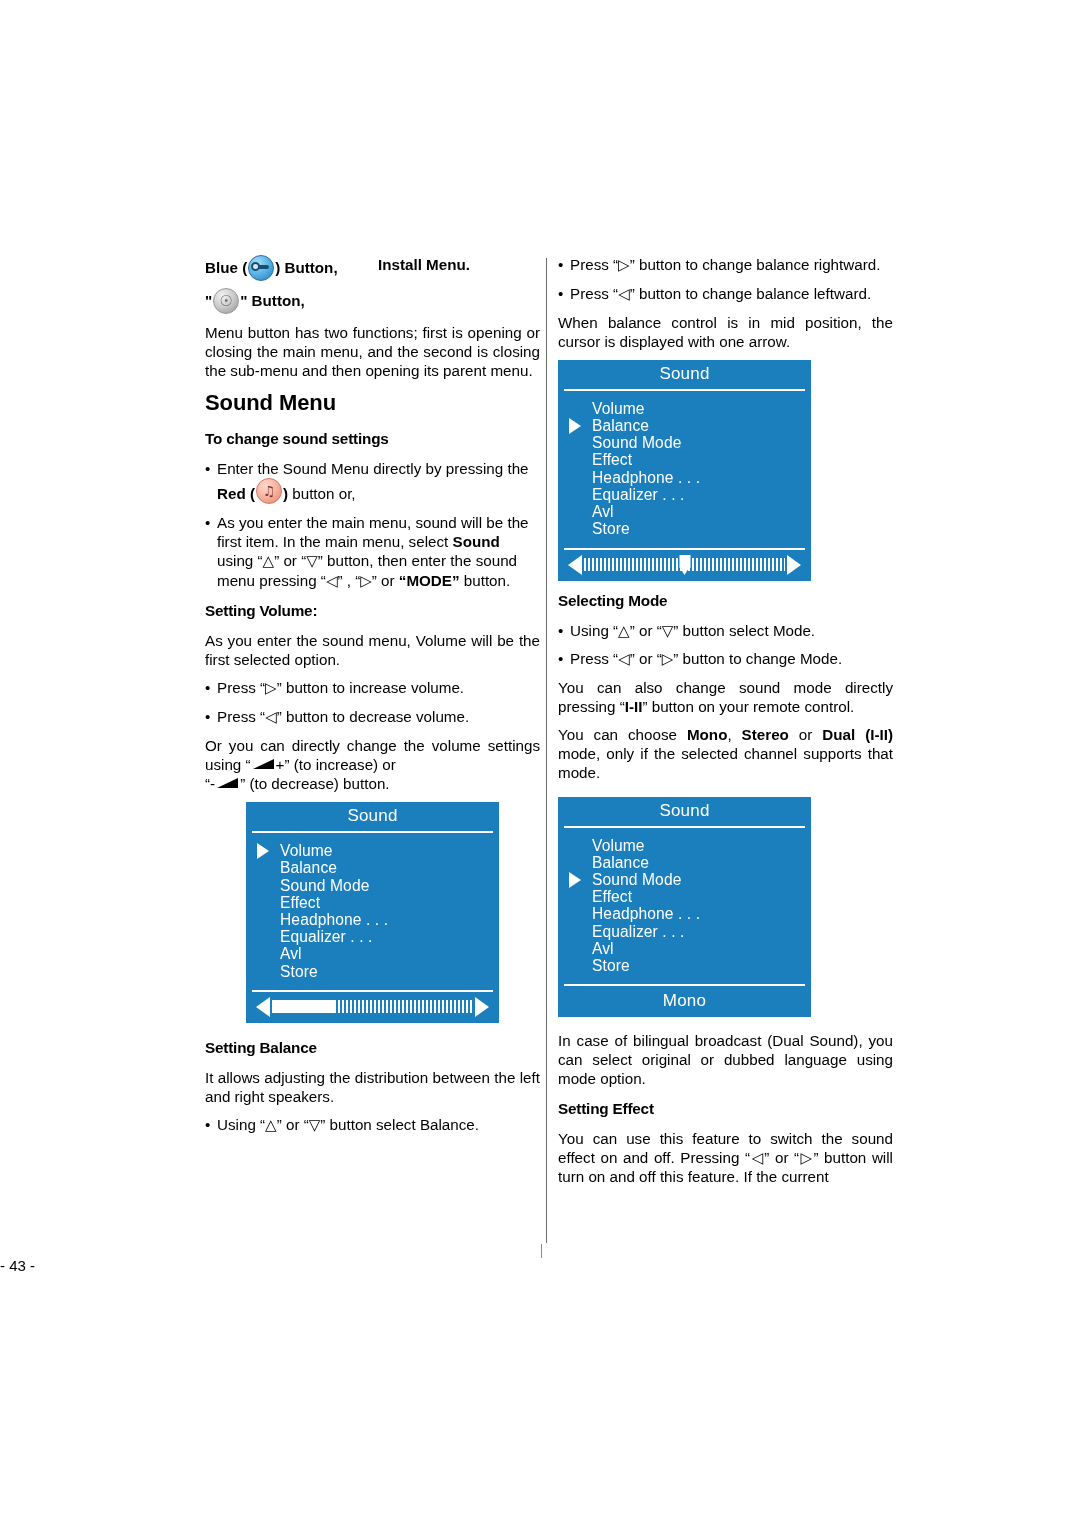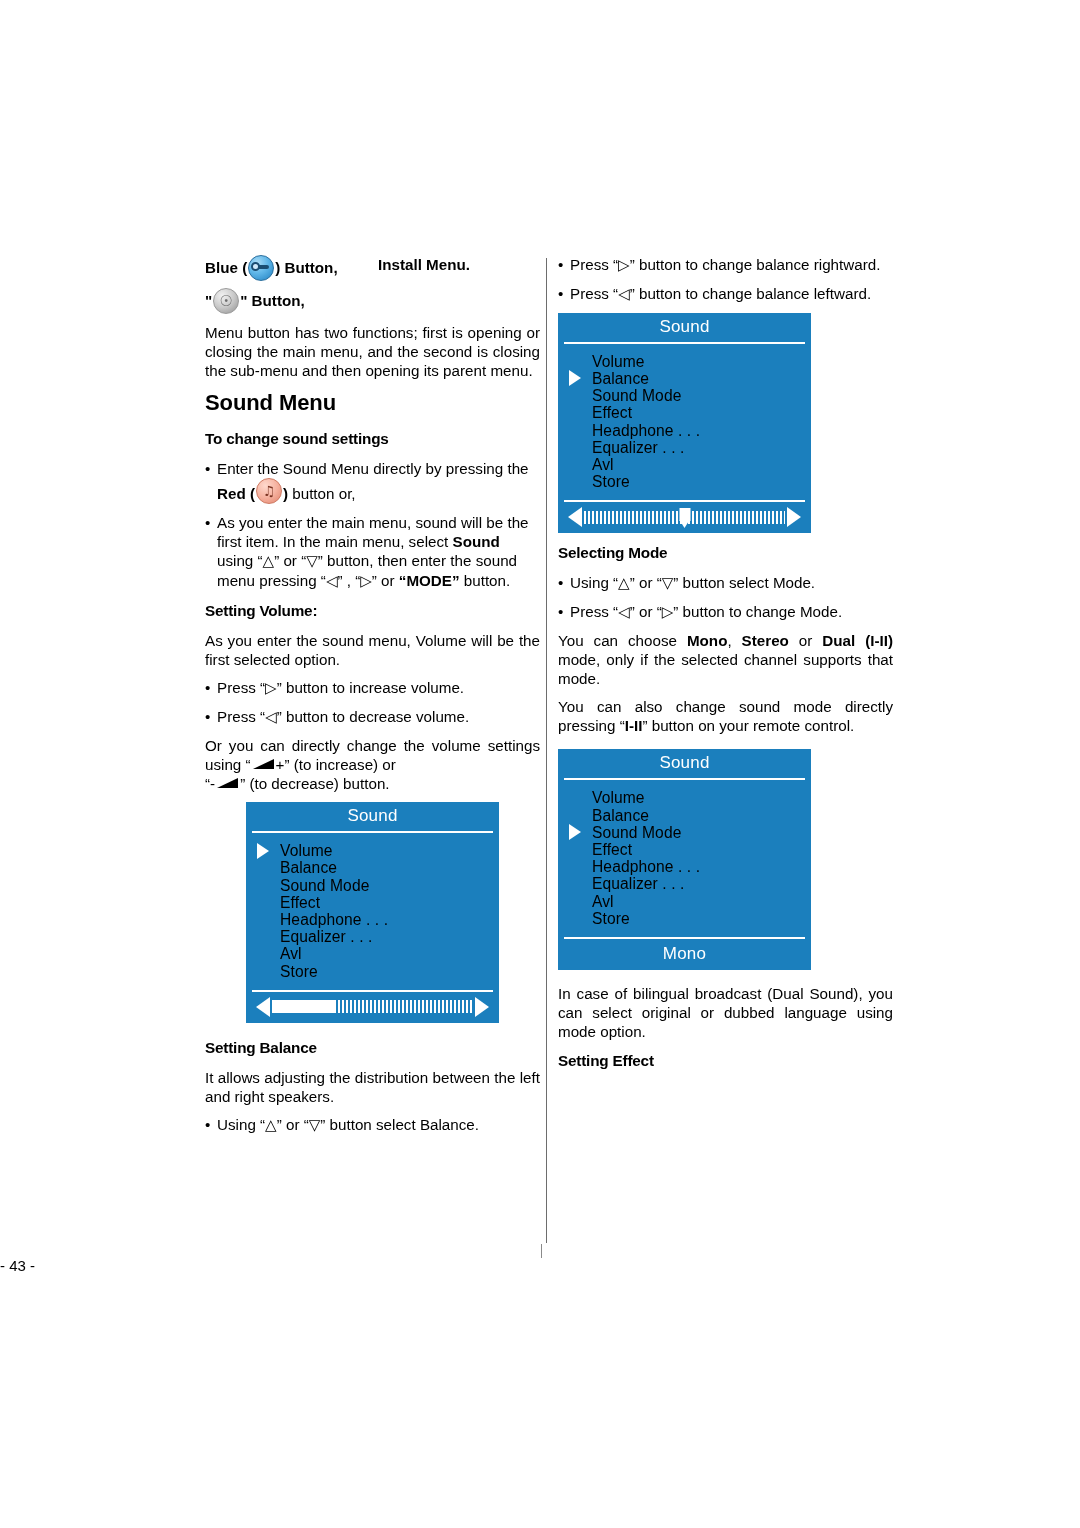--- a/index.html
+++ b/index.html
@@ -206,21 +206,21 @@
     padding: 4px 0 5px 0;
     border-bottom: 2px solid #ffffff;
     margin: 0 6px;
     letter-spacing: 0.2px;
   }
   .osd-items {
     padding: 9px 0 10px 0;
     position: relative;
   }
   .osd-item {
-    color: #000000;
+    color: #ffffff;
     font-size: 15.6px;
     line-height: 1.105;
     padding-left: 34px;
     position: relative;
     white-space: pre;
     letter-spacing: 0.1px;
   }
   .osd-item .caret {
     position: absolute;
     left: 11px;
@@ -419,20 +419,21 @@
     <div class="col col-right">
 
       <div class="bullet">
         <span class="dot">•</span><span>Press “</span><span class="ar">▷</span><span>” button to change balance rightward.</span>
       </div>
 
       <div class="bullet">
         <span class="dot">•</span><span>Press “</span><span class="ar">◁</span><span>” button to change balance leftward.</span>
       </div>
 
+      <p>When balance control is in mid position, the cursor is displayed with one arrow.</p>
 
       <div class="osd">
         <div class="osd-title">Sound</div>
         <div class="osd-items">
           <div class="osd-item"><span>Volume</span></div>
           <div class="osd-item"><span class="caret"></span><span>Balance</span></div>
           <div class="osd-item"><span>Sound Mode</span></div>
           <div class="osd-item"><span>Effect</span></div>
           <div class="osd-item"><span>Headphone . . .</span></div>
           <div class="osd-item"><span>Equalizer . . .</span></div>
@@ -452,42 +453,43 @@
       <div class="h-sub" style="">Selecting Mode</div>
 
       <div class="bullet">
         <span class="dot">•</span><span>Using “</span><span class="ar">△</span><span>” or “</span><span class="ar">▽</span><span>” button select Mode.</span>
       </div>
 
       <div class="bullet">
         <span class="dot">•</span><span>Press “</span><span class="ar">◁</span><span>” or “</span><span class="ar">▷</span><span>” button to change Mode.</span>
       </div>
 
+      <p><span>You can also change sound mode directly pressing “</span><b>I-II</b><span>” button on your remote control.</span></p>
+
       <p><span>You can choose </span><b>Mono</b><span>, </span><b>Stereo</b><span> or </span><b>Dual</b><span> </span><b>(I-II)</b><span> mode, only if the selected channel supports that mode.</span></p>
-
-      <p><span>You can also change sound mode directly pressing “</span><b>I-II</b><span>” button on your remote control.</span></p>
 
       <div class="osd" style="margin-top:14px;">
         <div class="osd-title">Sound</div>
         <div class="osd-items">
           <div class="osd-item"><span>Volume</span></div>
           <div class="osd-item"><span>Balance</span></div>
           <div class="osd-item"><span class="caret"></span><span>Sound Mode</span></div>
           <div class="osd-item"><span>Effect</span></div>
           <div class="osd-item"><span>Headphone . . .</span></div>
           <div class="osd-item"><span>Equalizer . . .</span></div>
           <div class="osd-item"><span>Avl</span></div>
           <div class="osd-item"><span>Store</span></div>
         </div>
         <div class="osd-valuebar">Mono</div>
       </div>
 
       <p style="margin-top:14px;">In case of bilingual broadcast (Dual Sound), you can select original or dubbed language using mode option.</p>
 
       <div class="h-sub">Setting Effect</div>
 
+      <p><span>You can use this feature to switch the sound effect on and off. Pressing “</span><span class="ar">◁</span><span>” or “</span><span class="ar">▷</span><span>” button will turn on and off this feature. If the current</span></p>
 
     </div>
   </div>
 
   <div class="footrule"></div>
   <div class="pagenum">- 43 -</div>
 </div>
 
 </body></html>

